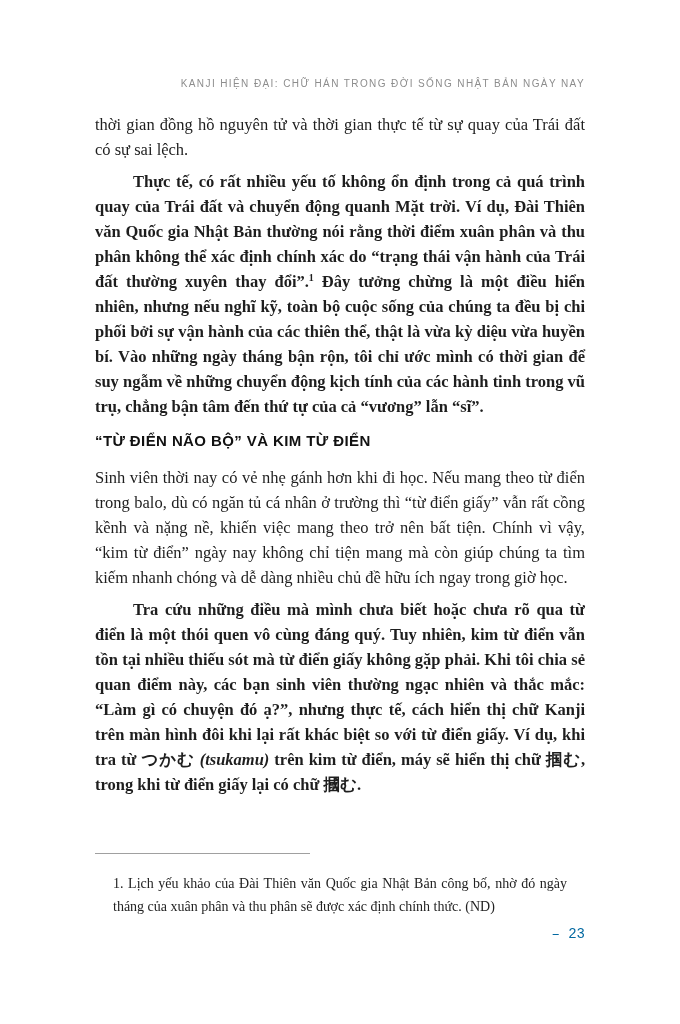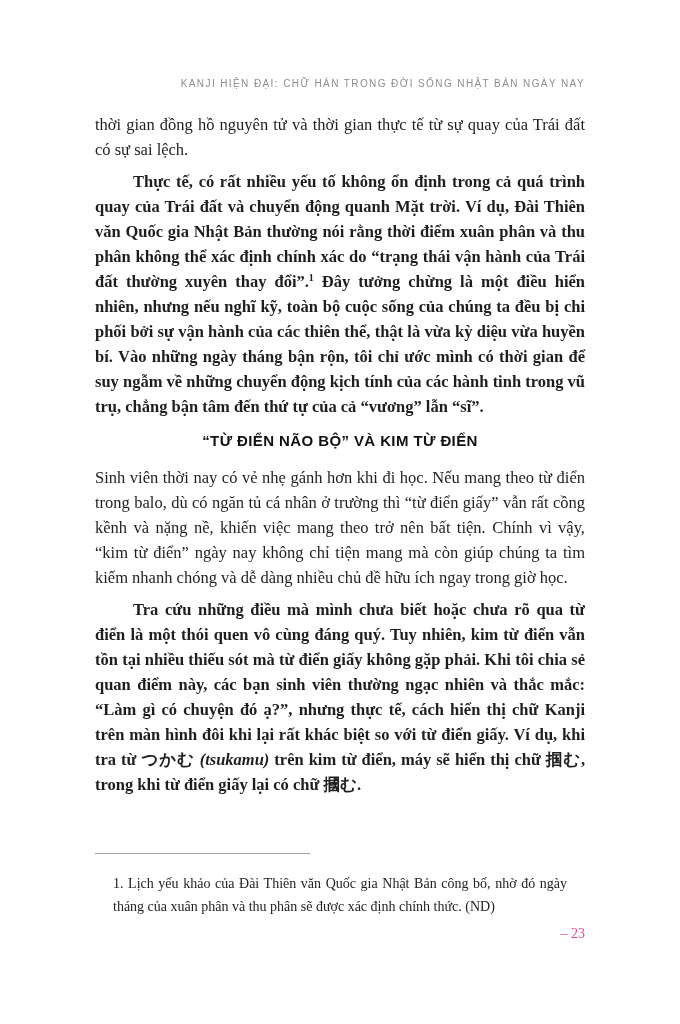--- a/index.html
+++ b/index.html
@@ -44,21 +44,20 @@
     vertical-align: super;
   }
   h2.section-heading {
     font-family: "Liberation Sans", "DejaVu Sans", sans-serif;
     font-size: 15px;
     line-height: 20px;
     font-weight: bold;
     letter-spacing: 0.4px;
     color: #111111;
     margin: 12px 0 14px 0;
-    text-align: center;
   }
   .footnote-block {
     position: absolute;
     left: 95px;
     right: 95px;
     top: 853px;
   }
   .footnote-divider {
     width: 215px;
     height: 1px;
@@ -69,23 +68,23 @@
     font-size: 14px;
     line-height: 23px;
     text-align: justify;
     margin: 18px;
     color: #222222;
   }
   .page-number {
     position: absolute;
     top: 926px;
     right: 95px;
-    font-family: Liberation Serif, serif;
+    font-family: Liberation Mono, monospace;
     font-size: 14px;
-    color: #ec4899;
+    color: #0369a1;
   }
 </style>
 </head>
 <body>
 
 <div class="page">
 
   <div class="running-header">KANJI HIỆN ĐẠI: CHỮ HÁN TRONG ĐỜI SỐNG NHẬT BẢN NGÀY NAY</div>
 
   <p class="body-para">

